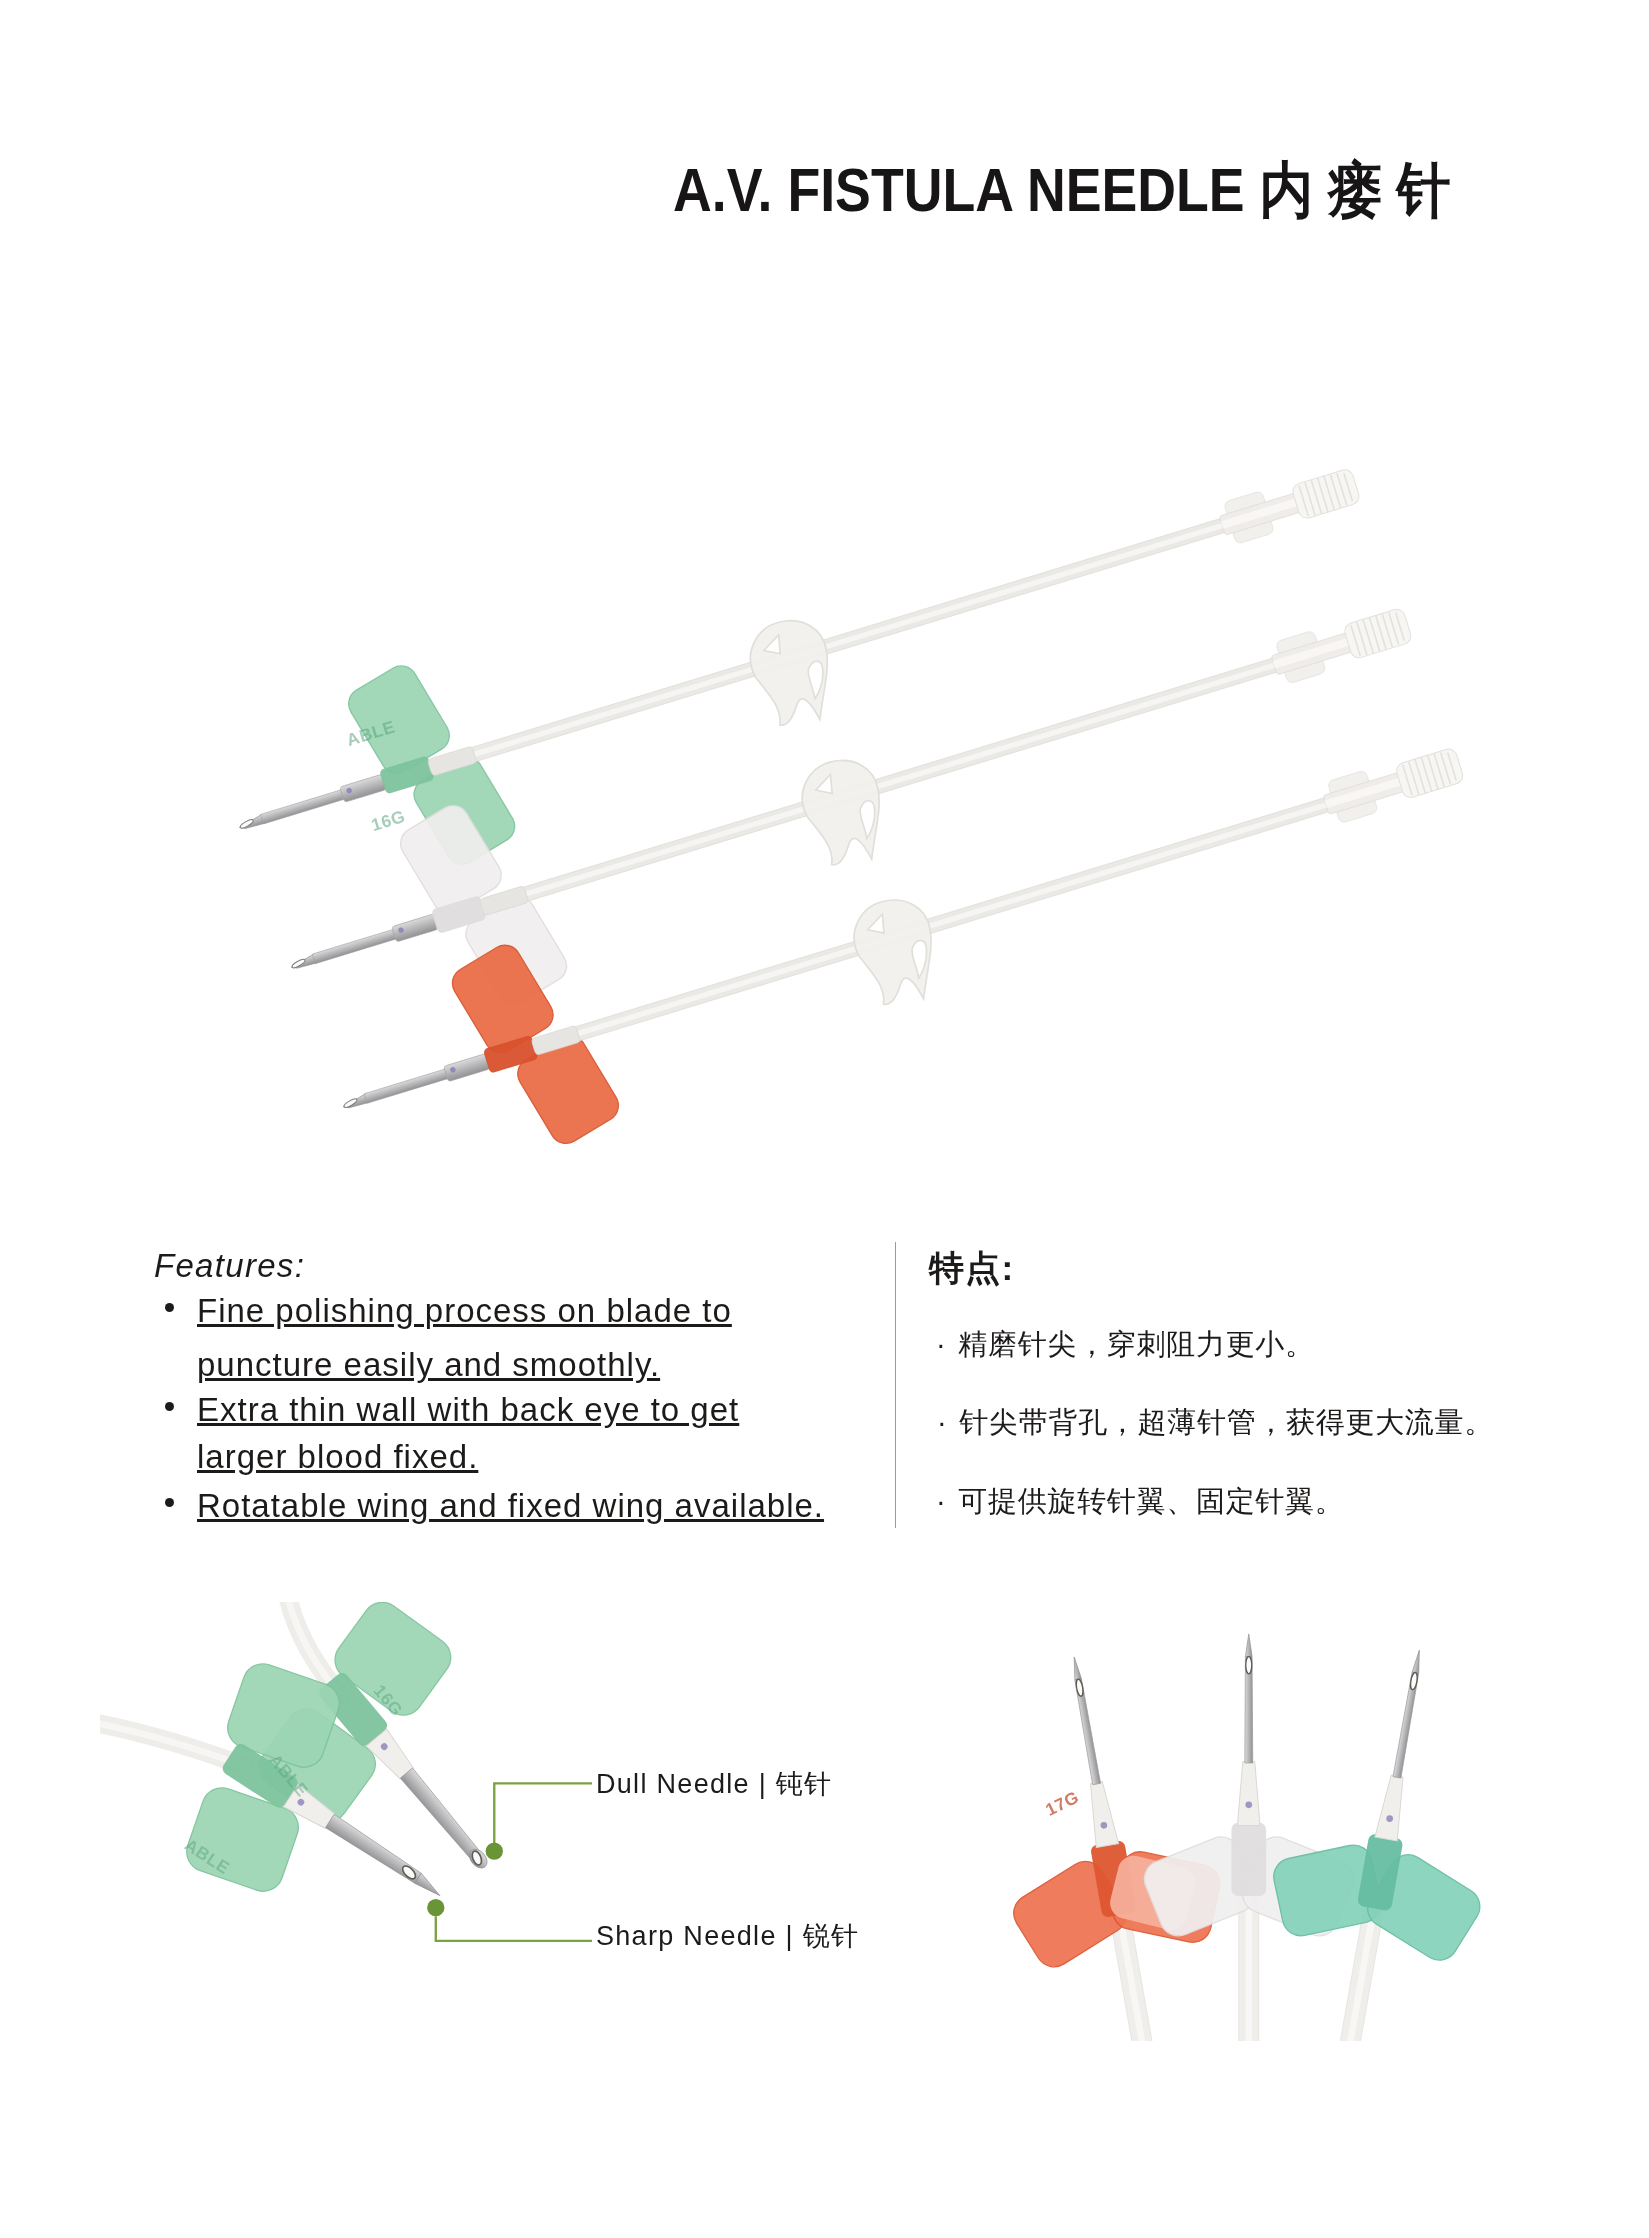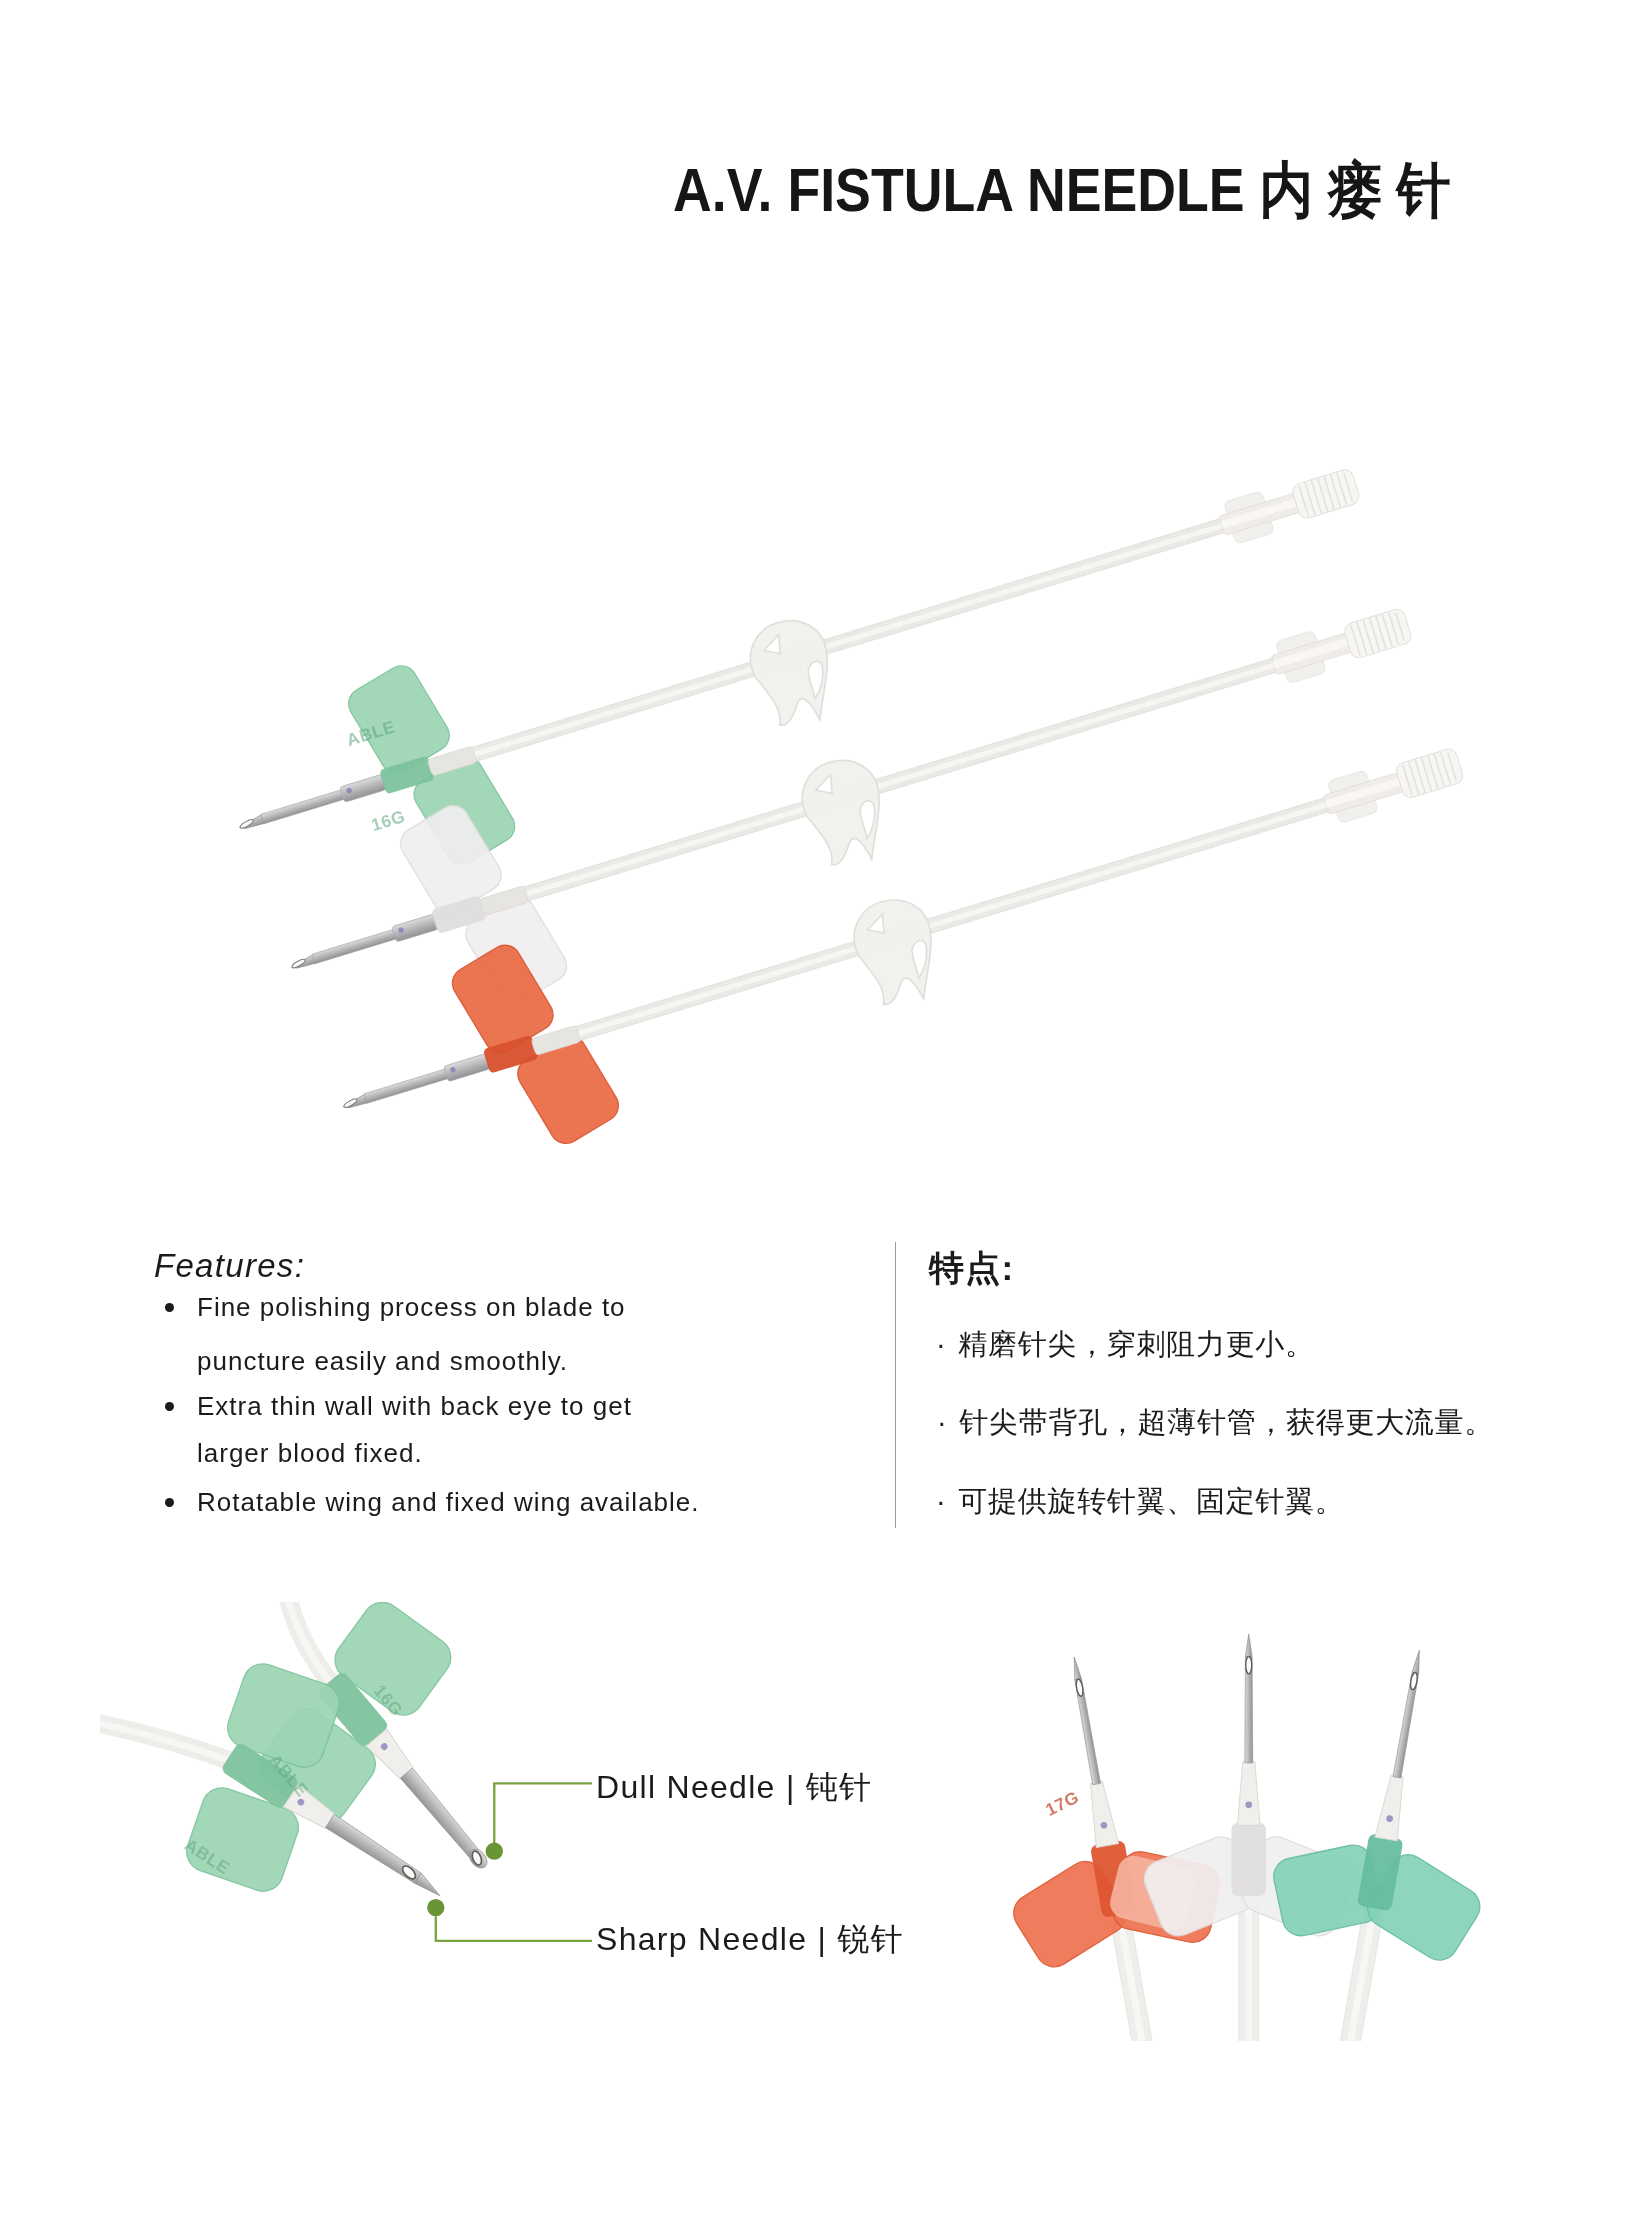--- a/index.html
+++ b/index.html
@@ -8,26 +8,26 @@
     font-family:"Liberation Sans","DejaVu Sans",sans-serif;color:#1d1b1a;
   }
   .abs{position:absolute;}
   #title{
     left:673px;top:160px;font-size:61px;font-weight:bold;line-height:1;
     white-space:nowrap;transform:scaleX(0.88);transform-origin:left top;
     letter-spacing:0px;color:#171515;
   }
   .feat-head{font-size:33px;line-height:1;letter-spacing:1.3px;font-style:italic;}
   .zh-head{font-size:35px;line-height:1;letter-spacing:1.3px;font-weight:bold;}
-  .feat-line{font-size:26px;line-height:1;letter-spacing:1px;white-space:nowrap;}
+  .feat-line{font-size:33px;line-height:1;letter-spacing:1px;white-space:nowrap;text-decoration:underline;}
   .zh-line{font-size:29px;line-height:1;letter-spacing:0.7px;white-space:nowrap;}
   .bullet-dot{width:9.3px;height:9.3px;border-radius:50%;background:#1d1b1a;}
   .zh-bullet{display:inline-block;margin-right:12px;font-size:29px;}
   #divider{left:895px;top:1242px;width:1.3px;height:286px;background:#9b9b9b;}
-  .callout-label{font-size:32px;line-height:1;letter-spacing:1.3px;white-space:nowrap;color:#1d1b1a;}
+  .callout-label{font-size:27px;line-height:1;letter-spacing:1.3px;white-space:nowrap;color:#1d1b1a;}
   svg{display:block;}
   .stamp{font-size:26px;font-weight:bold;letter-spacing:1px;}
 </style>
 </head>
 <body>
 
 <div id="title" class="abs">A.V. FISTULA NEEDLE 内 瘘 针</div>
 
 <svg class="abs" style="left:166px;top:399px" width="1463" height="798" viewBox="250 600 2200 1200" role="img">
   <defs>

